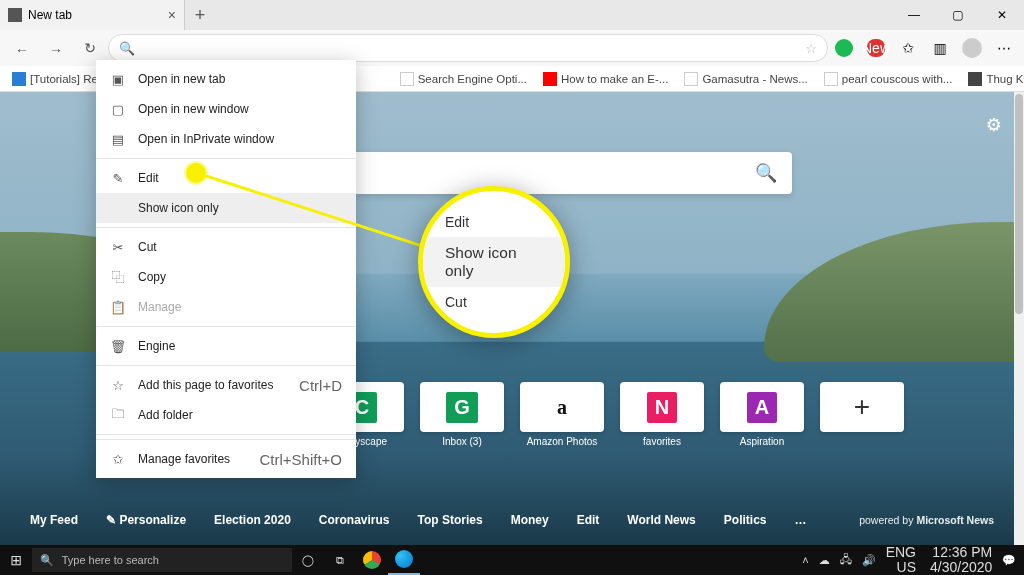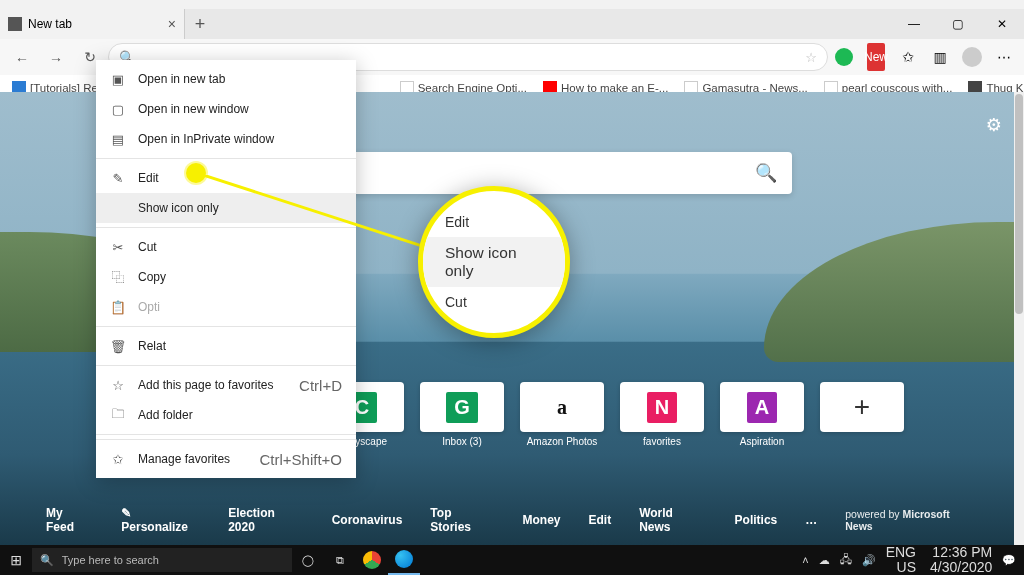--- a/index.html
+++ b/index.html
@@ -1,34 +1,34 @@
 <!DOCTYPE html>
 <html><head>
 <meta charset="utf-8">
 <style>
 * { margin: 0; padding: 0; box-sizing: border-box; font-family: "Segoe UI", Arial, sans-serif; }
 body { width: 1024px; height: 575px; overflow: hidden; background: #f2f2f2; position: relative; }
 
 
-.titlebar { height: 30px; background: #e8e8e8; display: flex; align-items: center; margin-top: 9px; }
+.titlebar { height: 30px; background: #e8e8e8; display: flex; align-items: center; }
 .tab { display: flex; align-items: center; background: #f2f2f2; height: 100%; padding: 0 8px; width: 185px; border-right: 1px solid #ccc; font-size: 12px; gap: 6px; }
 .tab .fav { width: 14px; height: 14px; background: #555; }
 .tab-close { margin-left: auto; font-size: 14px; color: #555; cursor: pointer; }
 .newtab { width: 30px; text-align: center; font-size: 18px; color: #555; }
 .win-ctrls { margin-left: auto; display: flex; }
 .win-ctrls div { width: 44px; height: 30px; display: flex; align-items: center; justify-content: center; font-size: 12px; }
 
 
 .toolbar { height: 36px; background: #f7f7f7; display: flex; align-items: center; padding: 0 6px; gap: 2px; }
 .tb-btn { width: 32px; height: 32px; display: flex; align-items: center; justify-content: center; color: #555; font-size: 14px; }
 .addr { flex: 1; height: 28px; background: #fff; border-radius: 14px; border: 1px solid #ddd; display: flex; align-items: center; padding: 0 10px; gap: 8px; color: #888; font-size: 13px; }
 .tb-icons { display: flex; gap: 4px; align-items: center; }
 .tb-ic { width: 28px; height: 28px; display: flex; align-items: center; justify-content: center; font-size: 14px; }
 .dot-g { width: 18px; height: 18px; border-radius: 50%; background: #1db954; }
-.dot-r { width: 18px; height: 28px; border-radius: 2px; background: #d33; position: relative; font-size: 12px; color: #fff; display: flex; align-items: center; justify-content: center; }
+.dot-r { width: 18px; height: 18px; border-radius: 8px; background: #d33; position: relative; font-size: 14px; color: #fff; display: flex; align-items: center; justify-content: center; }
 .avatar { width: 20px; height: 20px; border-radius: 50%; background: #ccc; }
 
 
 .bookmarks { height: 26px; background: #fff; border-bottom: 1px solid #ddd; display: flex; align-items: center; padding: 0 6px; font-size: 11.5px; gap: 4px; }
 .bm { display: flex; align-items: center; gap: 4px; padding: 0 6px; color: #444; white-space: nowrap; }
 .bm .bic { width: 14px; height: 14px; display: inline-block; }
 
 
 .content { position: absolute; top: 92px; left: 0; right: 0; bottom: 30px; overflow: hidden; }
 .bg { position: absolute; inset: 0; background: linear-gradient(#9fbdcd 0%, #8fb3c6 40%, #7fa9bf 40.3%, #5a8fa9 55%, #3a6d87 55.3%, #2f5b73 80%, #1a3a4a 100%); }
@@ -41,21 +41,21 @@
 .tiles { position: absolute; top: 290px; left: 50%; transform: translateX(-50%); display: flex; gap: 16px; }
 .tile { width: 84px; text-align: center; }
 .tile-box { width: 84px; height: 50px; background: #fff; border-radius: 4px; display: flex; align-items: center; justify-content: center; font-size: 20px; font-weight: bold; box-shadow: 0 1px 4px rgba(0,0,0,.2); }
 .tile-lbl { font-size: 10px; color: #fff; margin-top: 4px; white-space: nowrap; overflow: hidden; text-overflow: ellipsis; }
 .tile.add .tile-box { font-size: 28px; font-weight: 300; color: #333; }
 .ts-g { background: #0f9d58; color: #fff; }
 .ts-a { color: #111; font-family: Georgia, serif; }
 .ts-n { background: #e91e63; color: #fff; }
 .ts-p { background: #9c27b0; color: #fff; }
 
-.feedbar { position: absolute; bottom: 8px; left: 0; right: 0; height: 34px; display: flex; align-items: center; padding: 0 46px; color: #fff; font-size: 12px; gap: 28px; font-weight: 600; }
+.feedbar { position: absolute; bottom: 8px; left: 0; right: 0; height: 34px; display: flex; align-items: center; padding: 0 30px; color: #fff; font-size: 12px; gap: 28px; font-weight: 600; }
 .feedbar .pwr { margin-left: auto; font-size: 10.5px; font-weight: 400; opacity: .9; }
 
 .scrollbar { position: absolute; right: 0; top: 92px; bottom: 30px; width: 10px; background: #f0f0f0; }
 .sb-thumb { position: absolute; right: 1px; top: 2px; width: 8px; height: 220px; background: #c0c0c0; border-radius: 4px; }
 
 
 .ctx { position: absolute; left: 96px; top: 60px; width: 260px; background: #fff; box-shadow: 0 4px 20px rgba(0,0,0,.25); padding: 4px 0; font-size: 12px; z-index: 50; }
 .ctx-item { display: flex; align-items: center; height: 30px; padding: 0 14px; gap: 12px; color: #222; }
 .ctx-item:hover, .ctx-item.hov { background: #eee; }
 .ctx-item.dis { color: #aaa; }
@@ -250,26 +250,26 @@
   <div class="ctx-item">
       <span class="ctx-ic">✂</span>
       <span>Cut</span>
     </div>
   <div class="ctx-item">
       <span class="ctx-ic">⿻</span>
       <span>Copy</span>
     </div>
   <div class="ctx-item dis">
       <span class="ctx-ic">📋</span>
-      <span>Opti</span>
+      <span>Manage</span>
     </div>
   <div class="ctx-sep"></div>
   <div class="ctx-item">
       <span class="ctx-ic">🗑</span>
-      <span>Relat</span>
+      <span>Engine</span>
     </div>
   <div class="ctx-sep"></div>
   <div class="ctx-item">
       <span class="ctx-ic">☆</span>
       <span>Add this page to favorites</span>
       <span class="ctx-sh">Ctrl+D</span>
     </div>
   <div class="ctx-item">
       <span class="ctx-ic">🗀</span>
       <span>Add folder</span>

